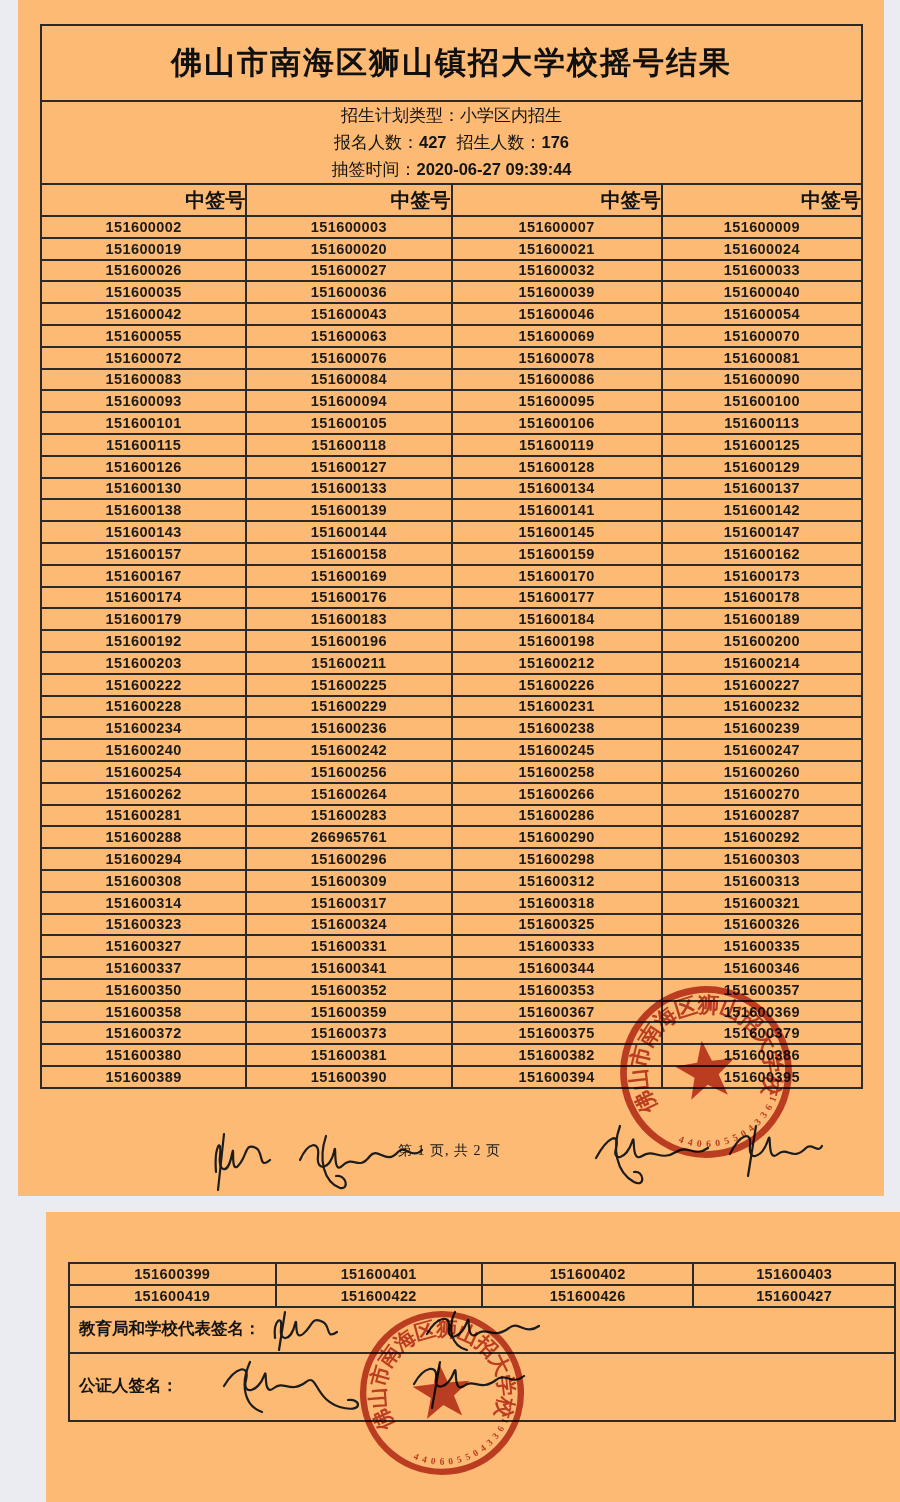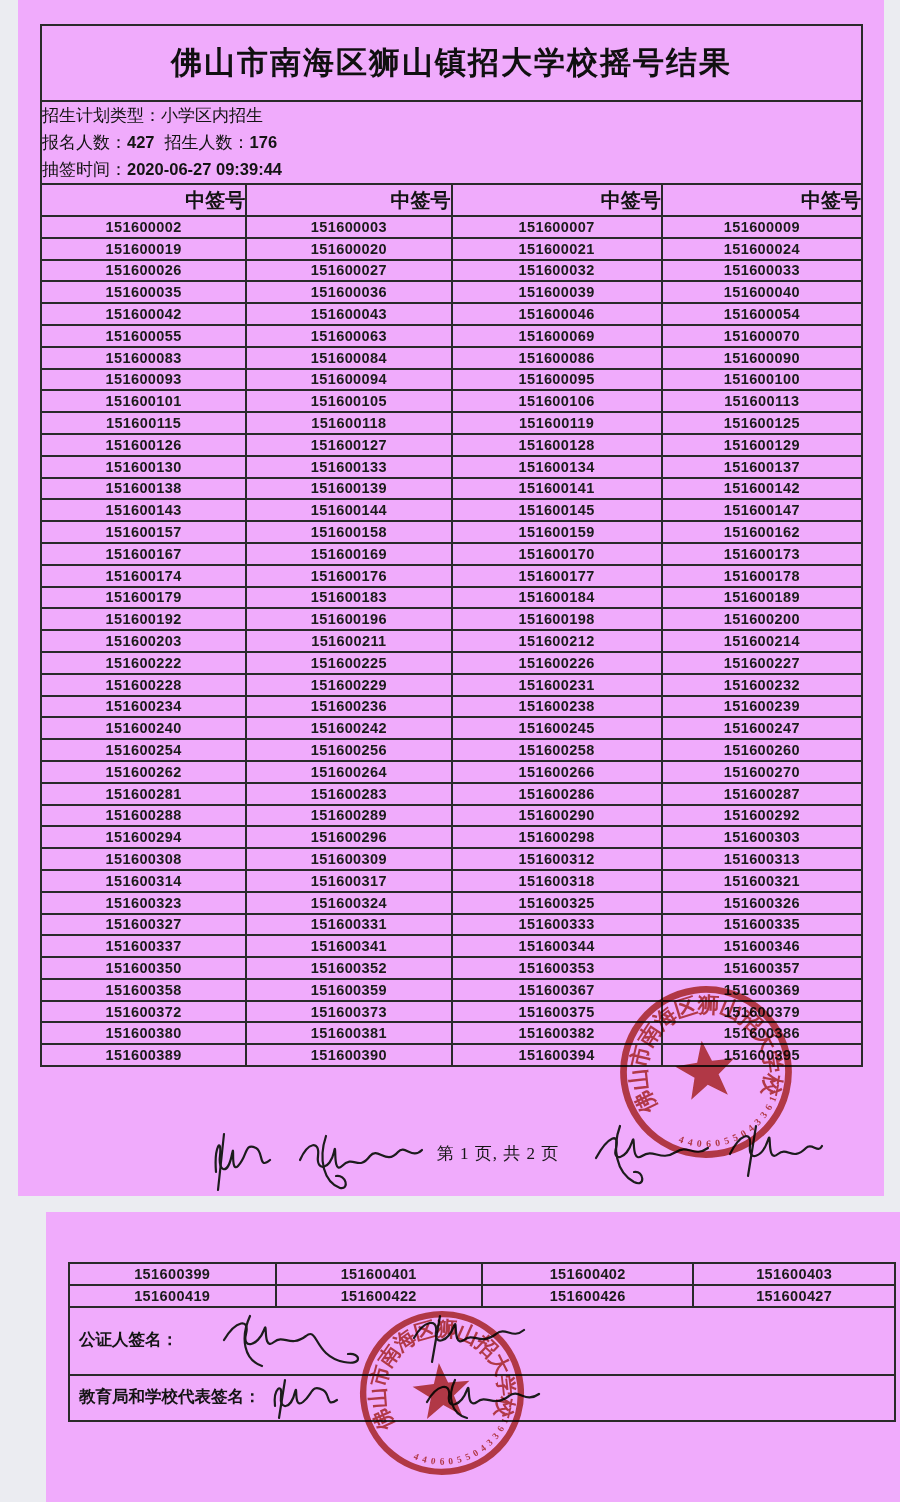--- a/index.html
+++ b/index.html
@@ -2,35 +2,35 @@
 <html><head>
 <meta charset="utf-8">
 <style>
   html,body{margin:0;padding:0;}
   body{
     width:900px;height:1502px;position:relative;overflow:hidden;
     background:#ebecf1;
     font-family:"Liberation Sans", sans-serif;
     color:#141414;
   }
-  .sheet{position:absolute;background:#f0abfc;}
+  .sheet{position:absolute;background:#fdba74;}
   #sheet1{left:18px;top:0;width:866px;height:1196px;}
   #sheet2{left:18px;top:1212px;width:866px;height:290px;overflow:hidden;margin-left:28px;}
 
   table{border-collapse:collapse;position:absolute;table-layout:fixed;}
   #main-table{left:22px;top:24px;width:823px;}
   #p2-table{left:22px;top:50px;width:828px;}
   td,th{border:2px solid #2a2a2a;padding:0;}
 
   .title-cell{
     height:74px;text-align:center;font-size:31px;font-weight:700;
     letter-spacing:2px;font-family:"Liberation Serif", serif;color:#101010;
   }
   .info-cell{height:80px;vertical-align:middle;}
-  .info-block{font-size:17px;line-height:27px;font-family:"Liberation Serif", serif;}
+  .info-block{font-size:17px;line-height:27px;font-family:"Liberation Serif", serif;text-align:center;}
   .info-block b{font-family:"Liberation Sans", sans-serif;font-size:16.5px;letter-spacing:0;}
   .gap{display:inline-block;width:10px;}
 
   th.col-head{
     height:30px;text-align:right;font-size:20px;font-weight:700;
     font-family:"Liberation Serif", serif;
   }
   td.num{
     height:19.8px;text-align:center;font-size:14.5px;font-weight:600;
     letter-spacing:.4px;color:#1b1b1b;
@@ -39,22 +39,22 @@
   .sig-row-cell{font-family:"Liberation Serif", serif;font-weight:700;font-size:16.5px;
     vertical-align:middle;padding-left:9px;white-space:nowrap;}
   #rep-sign-cell{height:44px;}
   #notary-sign-cell{height:66px;}
   .sig-inline{vertical-align:middle;margin-left:6px;overflow:visible;}
 
   .scribble{fill:none;stroke:#1c1c1c;stroke-width:2.2;stroke-linecap:round;stroke-linejoin:round;}
   .sig-abs{position:absolute;overflow:visible;}
 
   #page-indicator{
-    position:absolute;left:380px;top:1142px;width:200px;text-align:center;
-    font-size:17px;font-family:"Liberation Serif", serif;color:#161616;letter-spacing:1px;
+    position:absolute;left:380px;top:1142px;width:200px;text-align:left;
+    font-size:14px;font-family:"Liberation Serif", serif;color:#161616;letter-spacing:1px;
   }
 
   .seal{position:absolute;opacity:.87;mix-blend-mode:multiply;}
   .seal text{font-family:"Liberation Serif", serif;}
   #seal1{left:598px;top:982px;width:180px;height:180px;transform:rotate(-8deg);}
   #seal2{left:310px;top:95px;width:172px;height:172px;transform:rotate(-6deg);}
 </style>
 </head>
 <body>
 
@@ -118,20 +118,26 @@
           <td class="num">151600046</td>
           <td class="num">151600054</td>
         </tr>
         <tr>
           <td class="num">151600055</td>
           <td class="num">151600063</td>
           <td class="num">151600069</td>
           <td class="num">151600070</td>
         </tr>
         <tr>
+          <td class="num">151600072</td>
+          <td class="num">151600076</td>
+          <td class="num">151600078</td>
+          <td class="num">151600081</td>
+        </tr>
+        <tr>
           <td class="num">151600083</td>
           <td class="num">151600084</td>
           <td class="num">151600086</td>
           <td class="num">151600090</td>
         </tr>
         <tr>
           <td class="num">151600093</td>
           <td class="num">151600094</td>
           <td class="num">151600095</td>
           <td class="num">151600100</td>
@@ -245,21 +251,21 @@
           <td class="num">151600270</td>
         </tr>
         <tr>
           <td class="num">151600281</td>
           <td class="num">151600283</td>
           <td class="num">151600286</td>
           <td class="num">151600287</td>
         </tr>
         <tr>
           <td class="num">151600288</td>
-          <td class="num">151600289</td>
+          <td class="num">266965761</td>
           <td class="num">151600290</td>
           <td class="num">151600292</td>
         </tr>
         <tr>
           <td class="num">151600294</td>
           <td class="num">151600296</td>
           <td class="num">151600298</td>
           <td class="num">151600303</td>
         </tr>
         <tr>
@@ -373,36 +379,36 @@
         </tr>
         <tr>
           <td class="num">151600419</td>
           <td class="num">151600422</td>
           <td class="num">151600426</td>
           <td class="num">151600427</td>
         </tr>
       </tbody>
     <tbody>
         <tr>
+      <td id="rep-sign-cell" class="sig-row-cell" colspan="4">
+        <span>教育局和学校代表签名：</span><svg class="sig-inline" width="330" height="44">
+          <path class="scribble" d="M8,30 C6,12 16,6 14,20 C12,34 24,34 28,16 C31,6 26,34 36,26 C46,18 44,8 56,14 C64,18 58,32 70,24"></path>
+          <path class="scribble" d="M18,4 L12,42"></path>
+          <path class="scribble" d="M160,26 C170,8 184,6 182,20 C180,34 194,30 200,14 C204,4 198,34 210,26 C220,18 226,32 242,20 C252,12 258,28 272,18"></path>
+          <path class="scribble" d="M188,4 C180,20 184,38 200,42"></path>
+        </svg>
+      </td>
+    </tr>
+    <tr>
       <td id="notary-sign-cell" class="sig-row-cell" colspan="4">
         <span>公证人签名：</span><svg class="sig-inline" width="400" height="58">
           <path class="scribble" d="M40,28 C52,8 66,6 62,22 C58,38 74,34 80,18 C84,6 78,40 90,30 C100,22 106,36 122,24 C134,14 130,44 160,50 C180,54 176,40 164,42"></path>
           <path class="scribble" d="M66,4 C56,26 60,48 78,54"></path>
           <path class="scribble" d="M230,26 C240,8 254,6 252,20 C250,34 264,30 270,14 C274,4 268,36 280,28 C290,20 296,34 312,22 C322,14 328,28 340,18"></path>
           <path class="scribble" d="M256,4 L248,50"></path>
-        </svg>
-      </td>
-    </tr>
-    <tr>
-      <td id="rep-sign-cell" class="sig-row-cell" colspan="4">
-        <span>教育局和学校代表签名：</span><svg class="sig-inline" width="330" height="44">
-          <path class="scribble" d="M8,30 C6,12 16,6 14,20 C12,34 24,34 28,16 C31,6 26,34 36,26 C46,18 44,8 56,14 C64,18 58,32 70,24"></path>
-          <path class="scribble" d="M18,4 L12,42"></path>
-          <path class="scribble" d="M160,26 C170,8 184,6 182,20 C180,34 194,30 200,14 C204,4 198,34 210,26 C220,18 226,32 242,20 C252,12 258,28 272,18"></path>
-          <path class="scribble" d="M188,4 C180,20 184,38 200,42"></path>
         </svg>
       </td>
     </tr>
   </tbody>
     </table>
 
   <svg id="seal2" class="seal" viewBox="0 0 240 240" style="color:#b2392b;">
     <circle cx="120" cy="120" r="110" fill="none" stroke="currentColor" stroke-width="9"></circle>
     <path id="ringPathB" d="M 50.7,160 A 80,80 0 1 1 189.3,160" fill="none"></path>
     <path id="digitsPathB" d="M 26,154.2 A 100,100 0 0 0 214,154.2" fill="none"></path>

